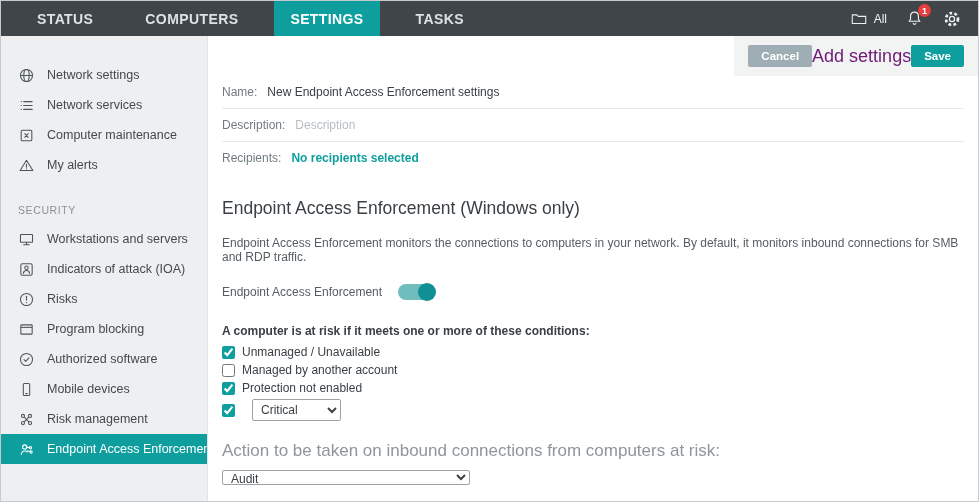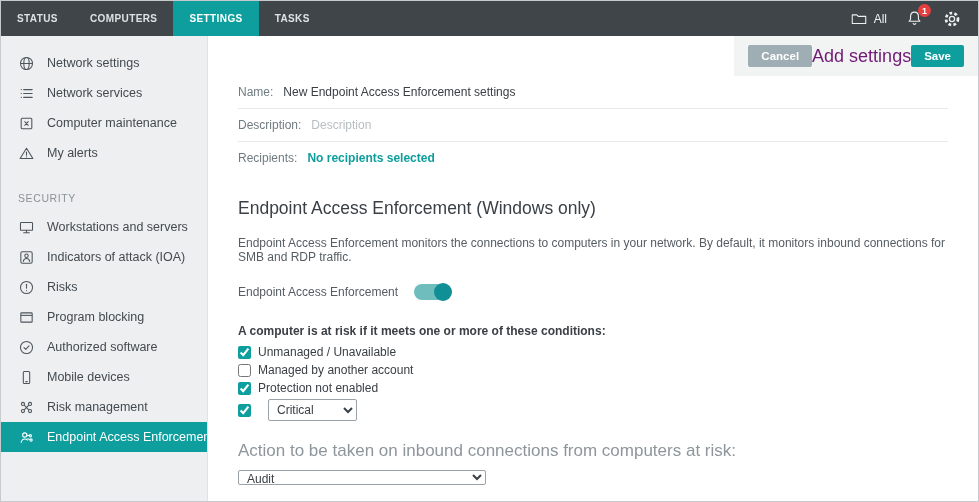--- a/index.html
+++ b/index.html
@@ -3,46 +3,46 @@
 <meta charset="utf-8">
 <style>
   * { box-sizing: border-box; margin: 0; padding: 0; }
   html,body { background:#fff; }
   body { font-family: "Liberation Sans", "DejaVu Sans", sans-serif; }
   .app { position:relative; width:979px; height:502px; overflow:hidden; border:1px solid #c6cacc; background:#fff; display:flex; flex-direction:column; }
 
   
   .topbar { height:35px; flex:0 0 35px; background:#3f4549; display:flex; align-items:stretch; }
   .tabs { display:flex; align-items:stretch; }
-  .tab { display:flex; align-items:center; padding:0 16px; font-size:10px; font-weight:bold; letter-spacing:.4px; color:#dde2e4; cursor:pointer; }
+  .tab { display:flex; align-items:center; padding:0 16px; font-size:14px; font-weight:bold; letter-spacing:.4px; color:#dde2e4; cursor:pointer;margin-left:20px; }
   .tab.active { background:#0f9e9e; color:#fff; }
   .topbar-right { margin-left:auto; display:flex; align-items:center; gap:18px; padding-right:16px; color:#eef1f2; }
   .tb-item { display:flex; align-items:center; gap:6px; font-size:12px; color:#eef1f2; cursor:pointer; }
   .tb-item svg { display:block; }
   .bell-wrap { position:relative; }
   .badge { position:absolute; top:-5px; right:-7px; min-width:13px; height:13px; border-radius:7px; background:#e53e3e; color:#fff; font-size:9px; font-weight:bold; display:flex; align-items:center; justify-content:center; padding:0 3px; }
 
   
   .bodyrow { flex:1; display:flex; min-height:0; }
-  .sidebar { width:207px; flex:0 0 207px; background:#edeff0; border-right:1px solid #e0e3e4; padding-top:12px; overflow:hidden; }
+  .sidebar { width:207px; flex:0 0 207px; background:#edeff0; border-right:1px solid #e0e3e4; padding-top:24px; overflow:hidden; }
   .side-item { height:30px; display:flex; align-items:center; padding:0 0 0 17px; gap:12px; font-size:12.5px; color:#434a4f; cursor:pointer; white-space:nowrap; }
   .side-item .sicon { width:17px; height:17px; display:flex; align-items:center; justify-content:center; color:#4d565c; flex:0 0 17px; }
   .side-item.selected { background:#0f9e9e; color:#fff; }
   .side-item.selected .sicon { color:#fff; }
   .side-header { margin:24px 0 8px 17px; font-size:10.5px; letter-spacing:.6px; color:#8a9297; }
 
   
   .content { flex:1; display:flex; flex-direction:column; background:#fff; min-width:0;align-items:flex-end; }
   .content-header { height:40px; flex:0 0 40px; background:#f2f3f3; display:flex; align-items:center; padding:0 14px; }
   .btn { border:none; border-radius:2px; color:#fff; font-size:11.5px; font-weight:bold; padding:5px 13px; cursor:pointer; font-family:inherit; }
   .btn.cancel { background:#9fadb4; }
   .btn.save { background:#0f9e9e; }
   .page-title { flex:1; text-align:center; font-size:18px; color:#701a75; }
 
-  .scrollarea { flex:1; padding:0 30px; overflow:hidden; }
+  .scrollarea { flex:1; padding:0 14px; overflow:hidden; }
   .form-row { display:flex; align-items:center; padding:9px 0; border-bottom:1px solid #e7eaeb; font-size:12px; }
   .form-row.last { border-bottom:none; }
   .flabel { color:#707b81; margin-right:10px; }
   .fvalue { color:#3a4045; }
   .desc-input { border:none; outline:none; background:transparent; font-family:inherit; font-size:12px; color:#3a4045; width:320px; }
   .desc-input::placeholder { color:#b7bec2; }
   .teal-link { color:#0f9e9e; font-weight:bold; cursor:pointer; text-decoration:none; }
 
   .section { margin-top:24px; }
   .section h1 { font-size:17.5px; font-weight:400; color:#3a4045; margin-bottom:17px; }

